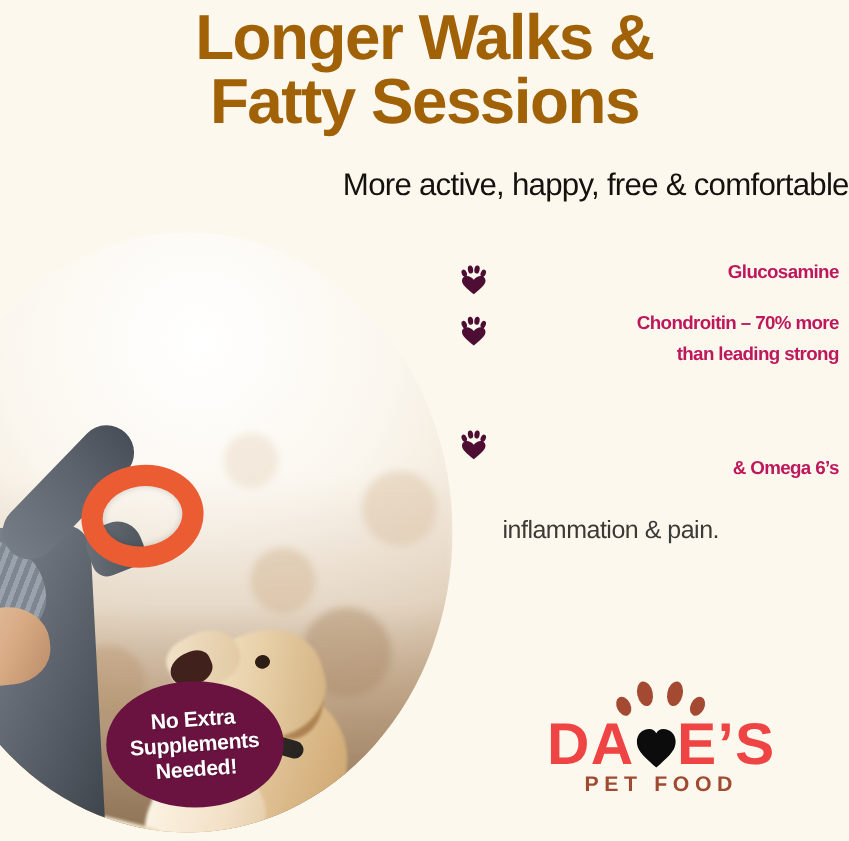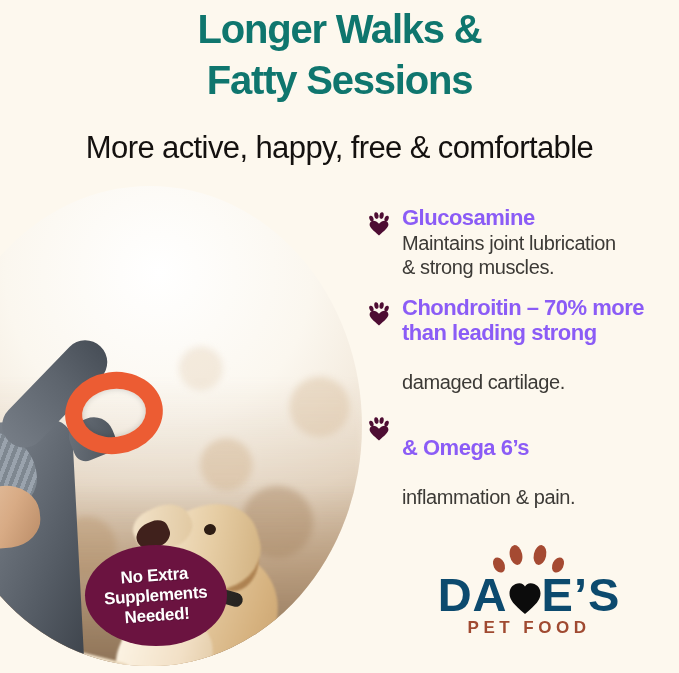--- a/index.html
+++ b/index.html
@@ -22,37 +22,37 @@
     overflow: hidden;
   }
 
   
   .headline {
     position: absolute;
     left: 0;
     top: 4px;
     width: 679px;
     text-align: center;
-    color: #0f766e;
+    color: #a16207;
     font-weight: bold;
-    font-size: 40px;
+    font-size: 51px;
     line-height: 51px;
     letter-spacing: -1.2px;
     white-space: nowrap;
   }
   .headline .hl2 { display: block; }
 
   .subhead {
     position: absolute;
     left: 0;
     top: 131px;
     width: 679px;
-    text-align: center;
+    text-align: right;
     color: #14110f;
-    font-size: 31px;
+    font-size: 25px;
     line-height: 34px;
     letter-spacing: -0.6px;
     white-space: nowrap;
   }
 
   
   .photo-wrap {
     position: absolute;
     left: -62px;
     top: 186px;
@@ -309,26 +309,27 @@
     margin-bottom: 16px;
   }
   .paw {
     position: absolute;
     left: 0;
     top: 6px;
     width: 26px;
     height: 26px;
   }
   .bullet-title {
-    color: #8b5cf6;
+    color: #be185d;
     font-weight: bold;
-    font-size: 22px;
+    font-size: 15px;
     line-height: 25px;
     letter-spacing: -0.5px;
     margin: 0 0 1px 0;
+    text-align: right;
   }
   .bullet-body {
     color: #3c3a36;
     font-size: 20px;
     line-height: 24px;
     letter-spacing: -0.4px;
     margin: 0;
   }
 
   
@@ -349,21 +350,21 @@
   .logo-word {
     position: absolute;
     left: 0;
     top: 30px;
     width: 250px;
     text-align: center;
     font-weight: bold;
     font-size: 47px;
     line-height: 50px;
     letter-spacing: 1px;
-    color: #0c4a6e;
+    color: #ef4444;
     white-space: nowrap;
   }
   .logo-word .heart-v {
     display: inline-block;
     width: 34px;
     height: 34px;
     position: relative;
     vertical-align: -4px;
   }
   .logo-sub {
@@ -432,43 +433,38 @@
       <span class="paw">
         <svg viewBox="0 0 26 26" width="26" height="26" aria-hidden="true">
           <ellipse cx="5.4" cy="7.6" rx="2.0" ry="3.0" fill="#4e0d33" transform="rotate(-22 5.4 7.6)"></ellipse>
           <ellipse cx="10.4" cy="4.6" rx="2.1" ry="3.3" fill="#4e0d33" transform="rotate(-9 10.4 4.6)"></ellipse>
           <ellipse cx="15.6" cy="4.6" rx="2.1" ry="3.3" fill="#4e0d33" transform="rotate(9 15.6 4.6)"></ellipse>
           <ellipse cx="20.6" cy="7.6" rx="2.0" ry="3.0" fill="#4e0d33" transform="rotate(22 20.6 7.6)"></ellipse>
           <path d="M13 24.4 C7.4 19.6 3.6 16.6 3.6 13.5 C3.6 11.2 5.4 9.7 7.6 9.7 C9.4 9.7 11.2 10.6 13 12.7 C14.8 10.6 16.6 9.7 18.4 9.7 C20.6 9.7 22.4 11.2 22.4 13.5 C22.4 16.6 18.6 19.6 13 24.4 Z" fill="#4e0d33"></path>
         </svg>
       </span>
       <p class="bullet-title">Glucosamine</p>
-      <p class="bullet-body">
-        <span>Maintains joint lubrication</span><br>
-        <span>&amp; strong muscles.</span>
-      </p>
     </div>
 
     <div class="bullet">
       <span class="paw">
         <svg viewBox="0 0 26 26" width="26" height="26" aria-hidden="true">
           <ellipse cx="5.4" cy="7.6" rx="2.0" ry="3.0" fill="#4e0d33" transform="rotate(-22 5.4 7.6)"></ellipse>
           <ellipse cx="10.4" cy="4.6" rx="2.1" ry="3.3" fill="#4e0d33" transform="rotate(-9 10.4 4.6)"></ellipse>
           <ellipse cx="15.6" cy="4.6" rx="2.1" ry="3.3" fill="#4e0d33" transform="rotate(9 15.6 4.6)"></ellipse>
           <ellipse cx="20.6" cy="7.6" rx="2.0" ry="3.0" fill="#4e0d33" transform="rotate(22 20.6 7.6)"></ellipse>
           <path d="M13 24.4 C7.4 19.6 3.6 16.6 3.6 13.5 C3.6 11.2 5.4 9.7 7.6 9.7 C9.4 9.7 11.2 10.6 13 12.7 C14.8 10.6 16.6 9.7 18.4 9.7 C20.6 9.7 22.4 11.2 22.4 13.5 C22.4 16.6 18.6 19.6 13 24.4 Z" fill="#4e0d33"></path>
         </svg>
       </span>
       <p class="bullet-title">
         <span>Chondroitin – 70% more</span><br>
         <span>than leading strong</span>
       </p>
       <p class="bullet-body">
         <br>
-        <span>damaged cartilage.</span>
       </p>
     </div>
 
     <div class="bullet">
       <span class="paw">
         <svg viewBox="0 0 26 26" width="26" height="26" aria-hidden="true">
           <ellipse cx="5.4" cy="7.6" rx="2.0" ry="3.0" fill="#4e0d33" transform="rotate(-22 5.4 7.6)"></ellipse>
           <ellipse cx="10.4" cy="4.6" rx="2.1" ry="3.3" fill="#4e0d33" transform="rotate(-9 10.4 4.6)"></ellipse>
           <ellipse cx="15.6" cy="4.6" rx="2.1" ry="3.3" fill="#4e0d33" transform="rotate(9 15.6 4.6)"></ellipse>
           <ellipse cx="20.6" cy="7.6" rx="2.0" ry="3.0" fill="#4e0d33" transform="rotate(22 20.6 7.6)"></ellipse>

